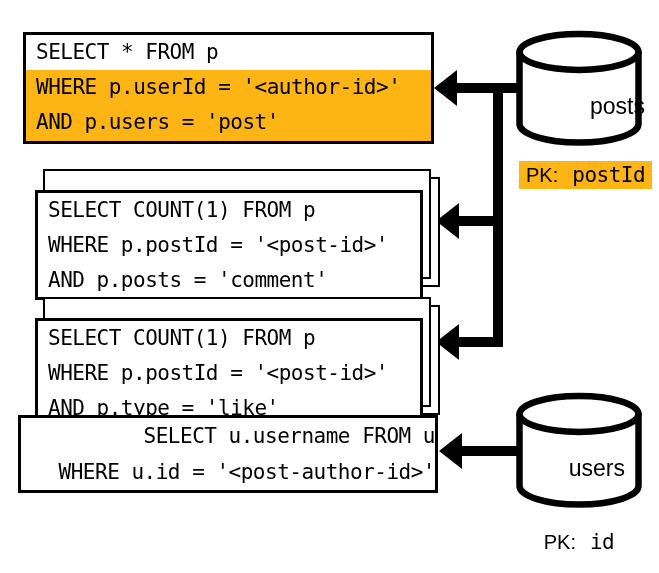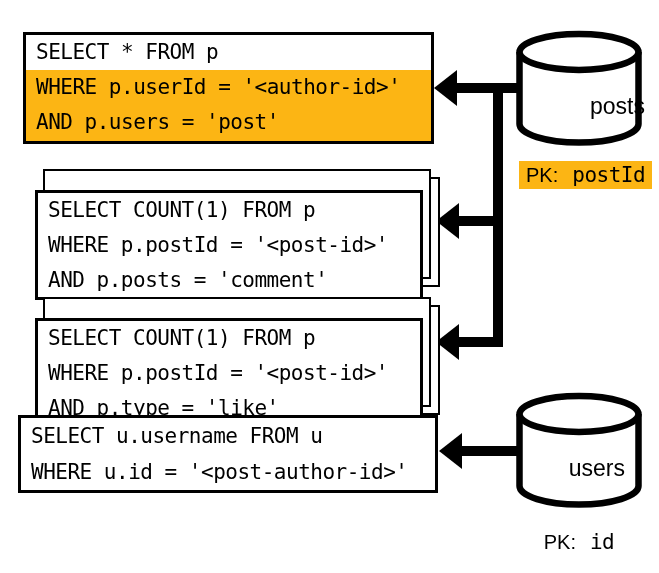--- a/index.html
+++ b/index.html
@@ -82,21 +82,21 @@
   <div class="stack" style="left:35px; top:289px;">
     <div class="sheet" style="left:17px; top:16px; width:388px; height:110px;"></div>
     <div class="sheet" style="left:8px;  top:8px;  width:388px; height:110px;"></div>
     <div class="qbox front" style="width:388px; height:110px;">
       <div class="qline">SELECT COUNT(1) FROM p</div>
       <div class="qline">WHERE p.postId = '&lt;post-id&gt;'</div>
       <div class="qline">AND p.type = 'like'</div>
     </div>
   </div>
 
-  <div class="qbox" style="left:18px; top:415px; width:420px; height:78px;">
+  <div class="qbox" style="left:18px; top:415px; width:420px; height:78px;align-items:flex-end;">
     <div class="qline" style="line-height:36px;">SELECT u.username FROM u</div>
     <div class="qline" style="line-height:36px;">WHERE u.id = '&lt;post-author-id&gt;'</div>
   </div>
 
   <svg class="cyl" style="left:513px; top:28px;" width="132" height="124" viewBox="0 0 132 124">
     <path d="M6.5 24 V96 A59.5 18.5 0 0 0 125.5 96 V24" fill="#fff" stroke="#000" stroke-width="6.5"></path>
     <ellipse cx="66" cy="24" rx="59.5" ry="18" fill="#fff" stroke="#000" stroke-width="6.5"></ellipse>
   </svg>
   <div class="db-label" style="left:513px; top:93px; width:132px;">posts</div>
   <div class="pk-label hl" style="left:519px; top:161px;">

